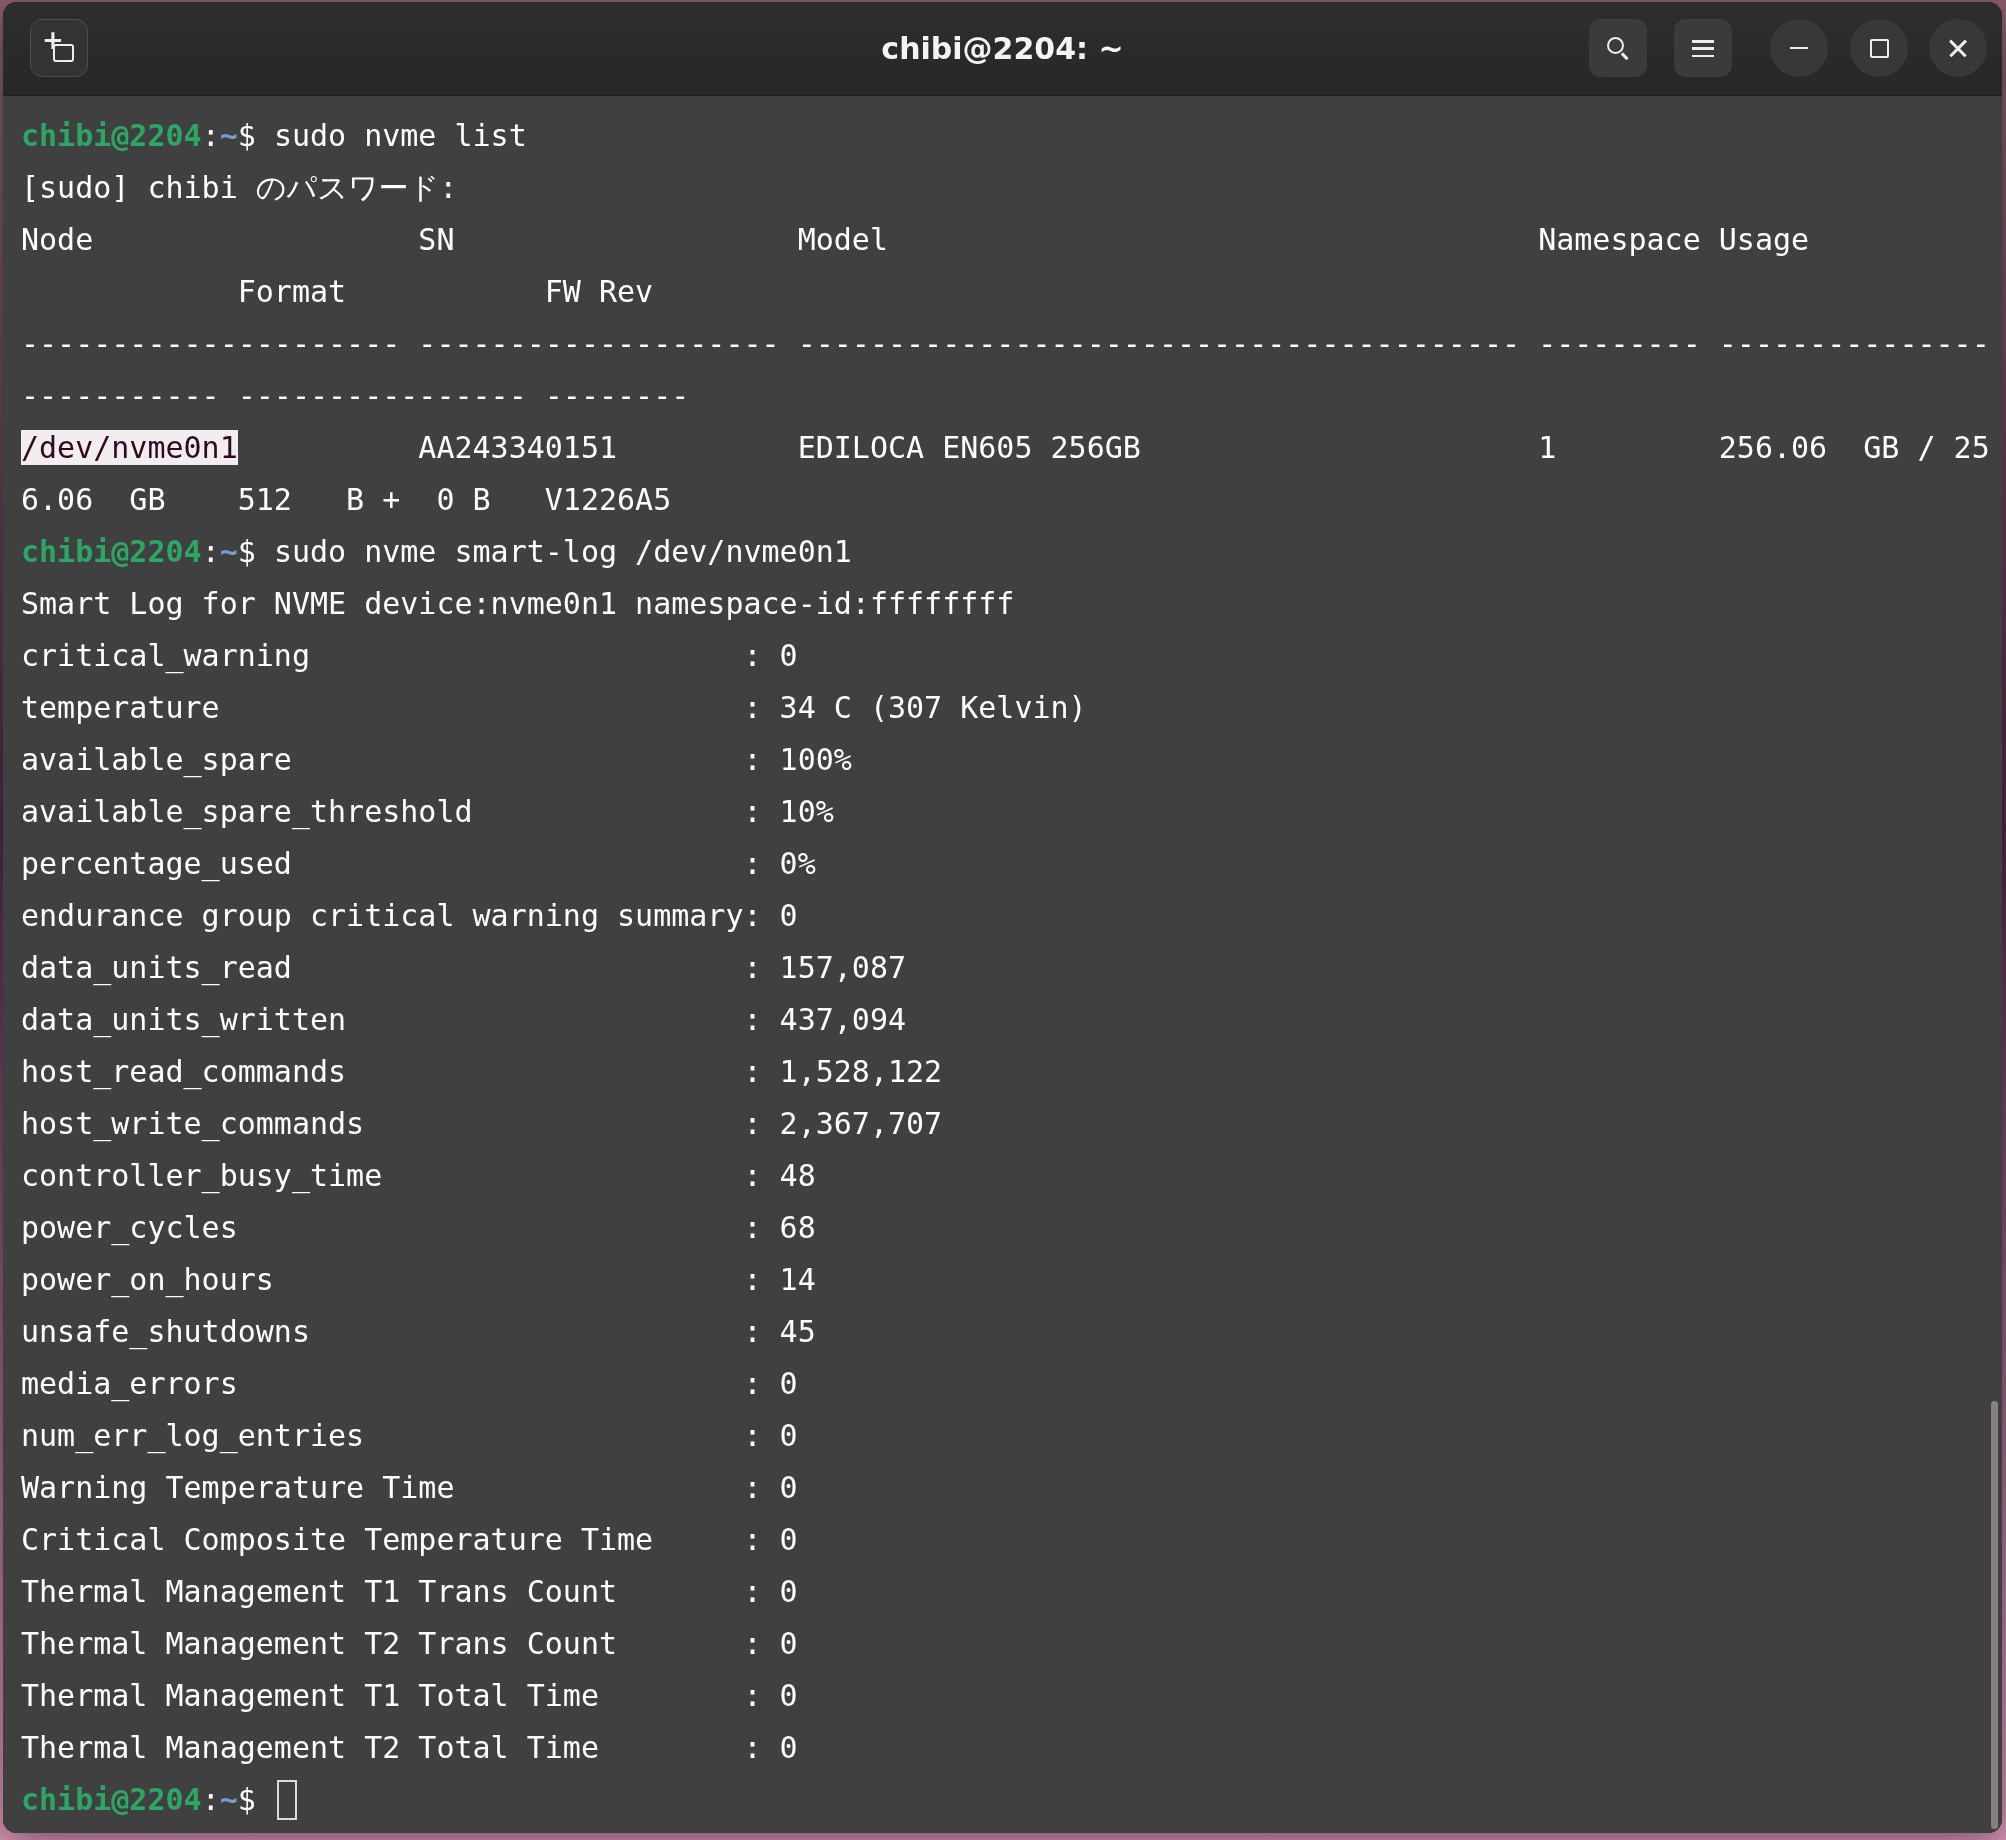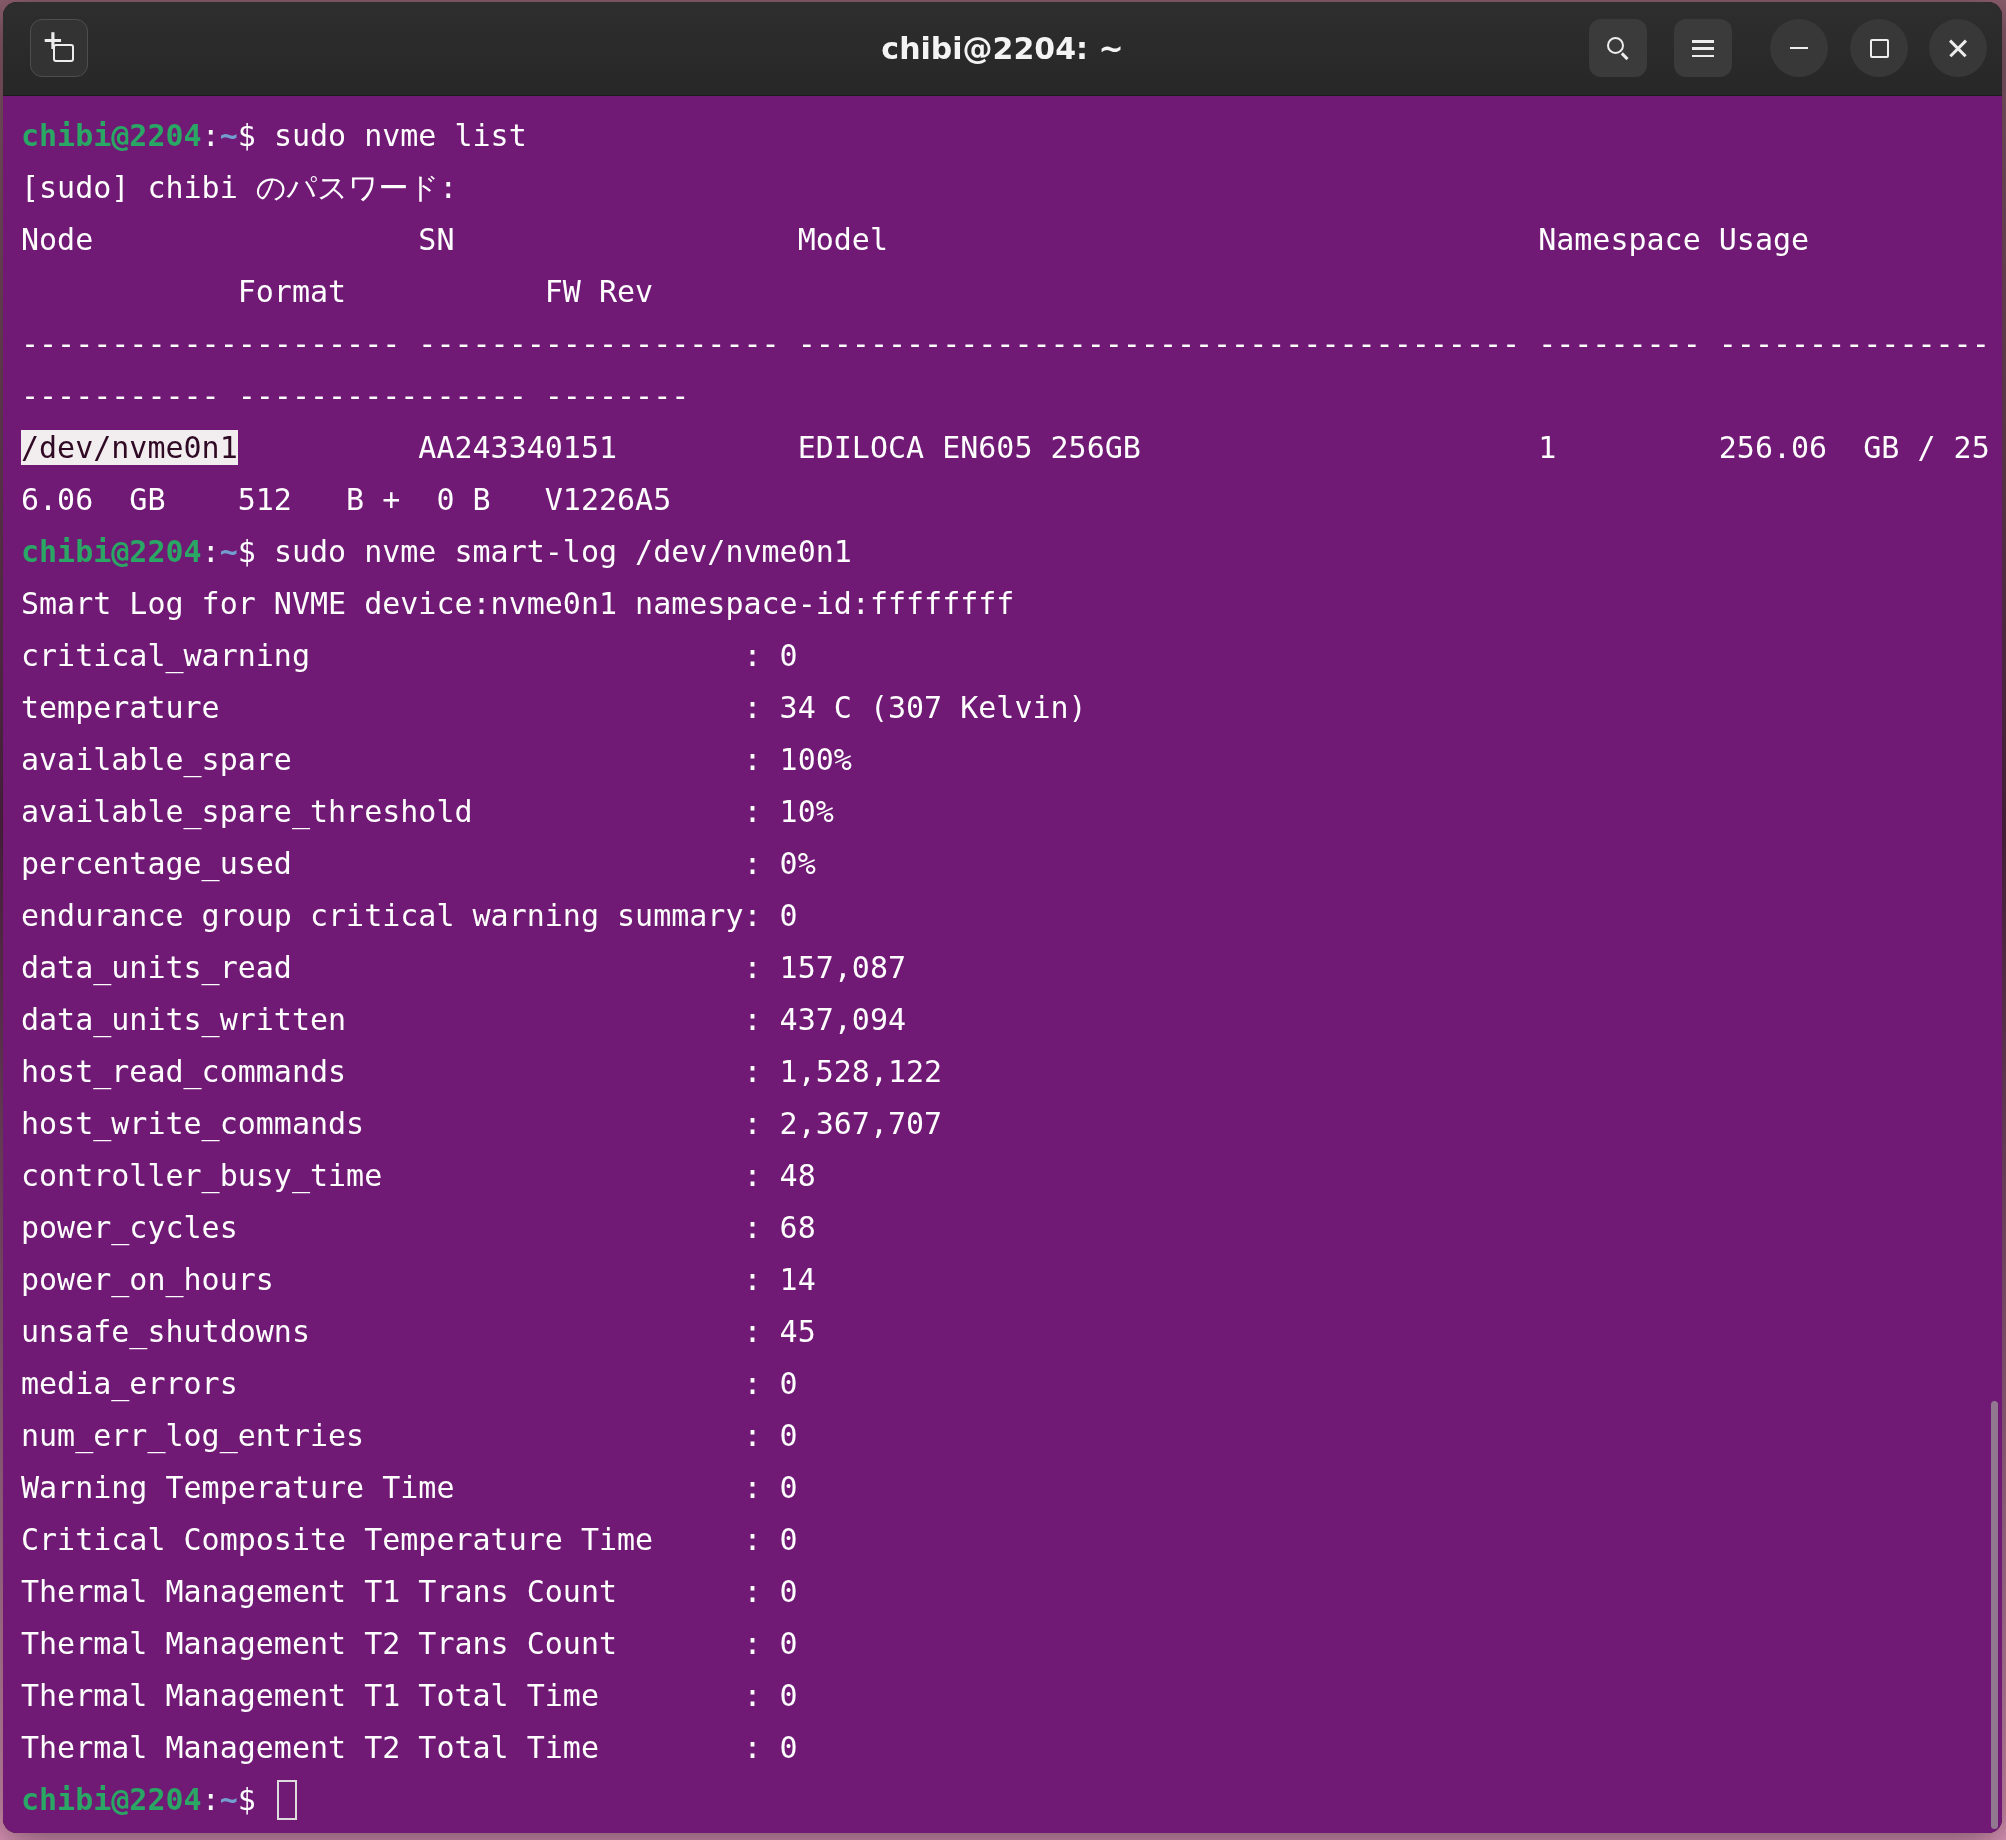--- a/index.html
+++ b/index.html
@@ -56,21 +56,21 @@
     background:linear-gradient(#ededed 0 2.5px,transparent 2.5px 7px,#ededed 7px 9.5px,transparent 9.5px 14.5px,#ededed 14.5px 17px);}
   .min-glyph{width:18px;height:2.5px;background:#ededed;}
   .max-glyph{width:15px;height:15px;border:2.5px solid #ededed;border-radius:2px;}
   .close-glyph{position:relative;width:24px;height:24px;}
   .close-glyph::before,.close-glyph::after{content:'';position:absolute;left:1px;top:11px;
     width:22px;height:2.5px;background:#ededed;}
   .close-glyph::before{transform:rotate(45deg);}
   .close-glyph::after{transform:rotate(-45deg);}
   
   .terminal{
-    position:relative;flex:1 1 auto;background:#701a75;overflow:hidden;
+    position:relative;flex:1 1 auto;background:#404040;overflow:hidden;
   }
   .lines{
     padding:14px 0 0 18px;
     font-family:"DejaVu Sans Mono","Liberation Mono",monospace;
     font-size:30px;line-height:52px;
     white-space:pre;color:#fefefe;
   }
   .term-line{height:52px;}
   .c-fg{color:#fefefe;}
   .c-green{color:#2aa764;}

